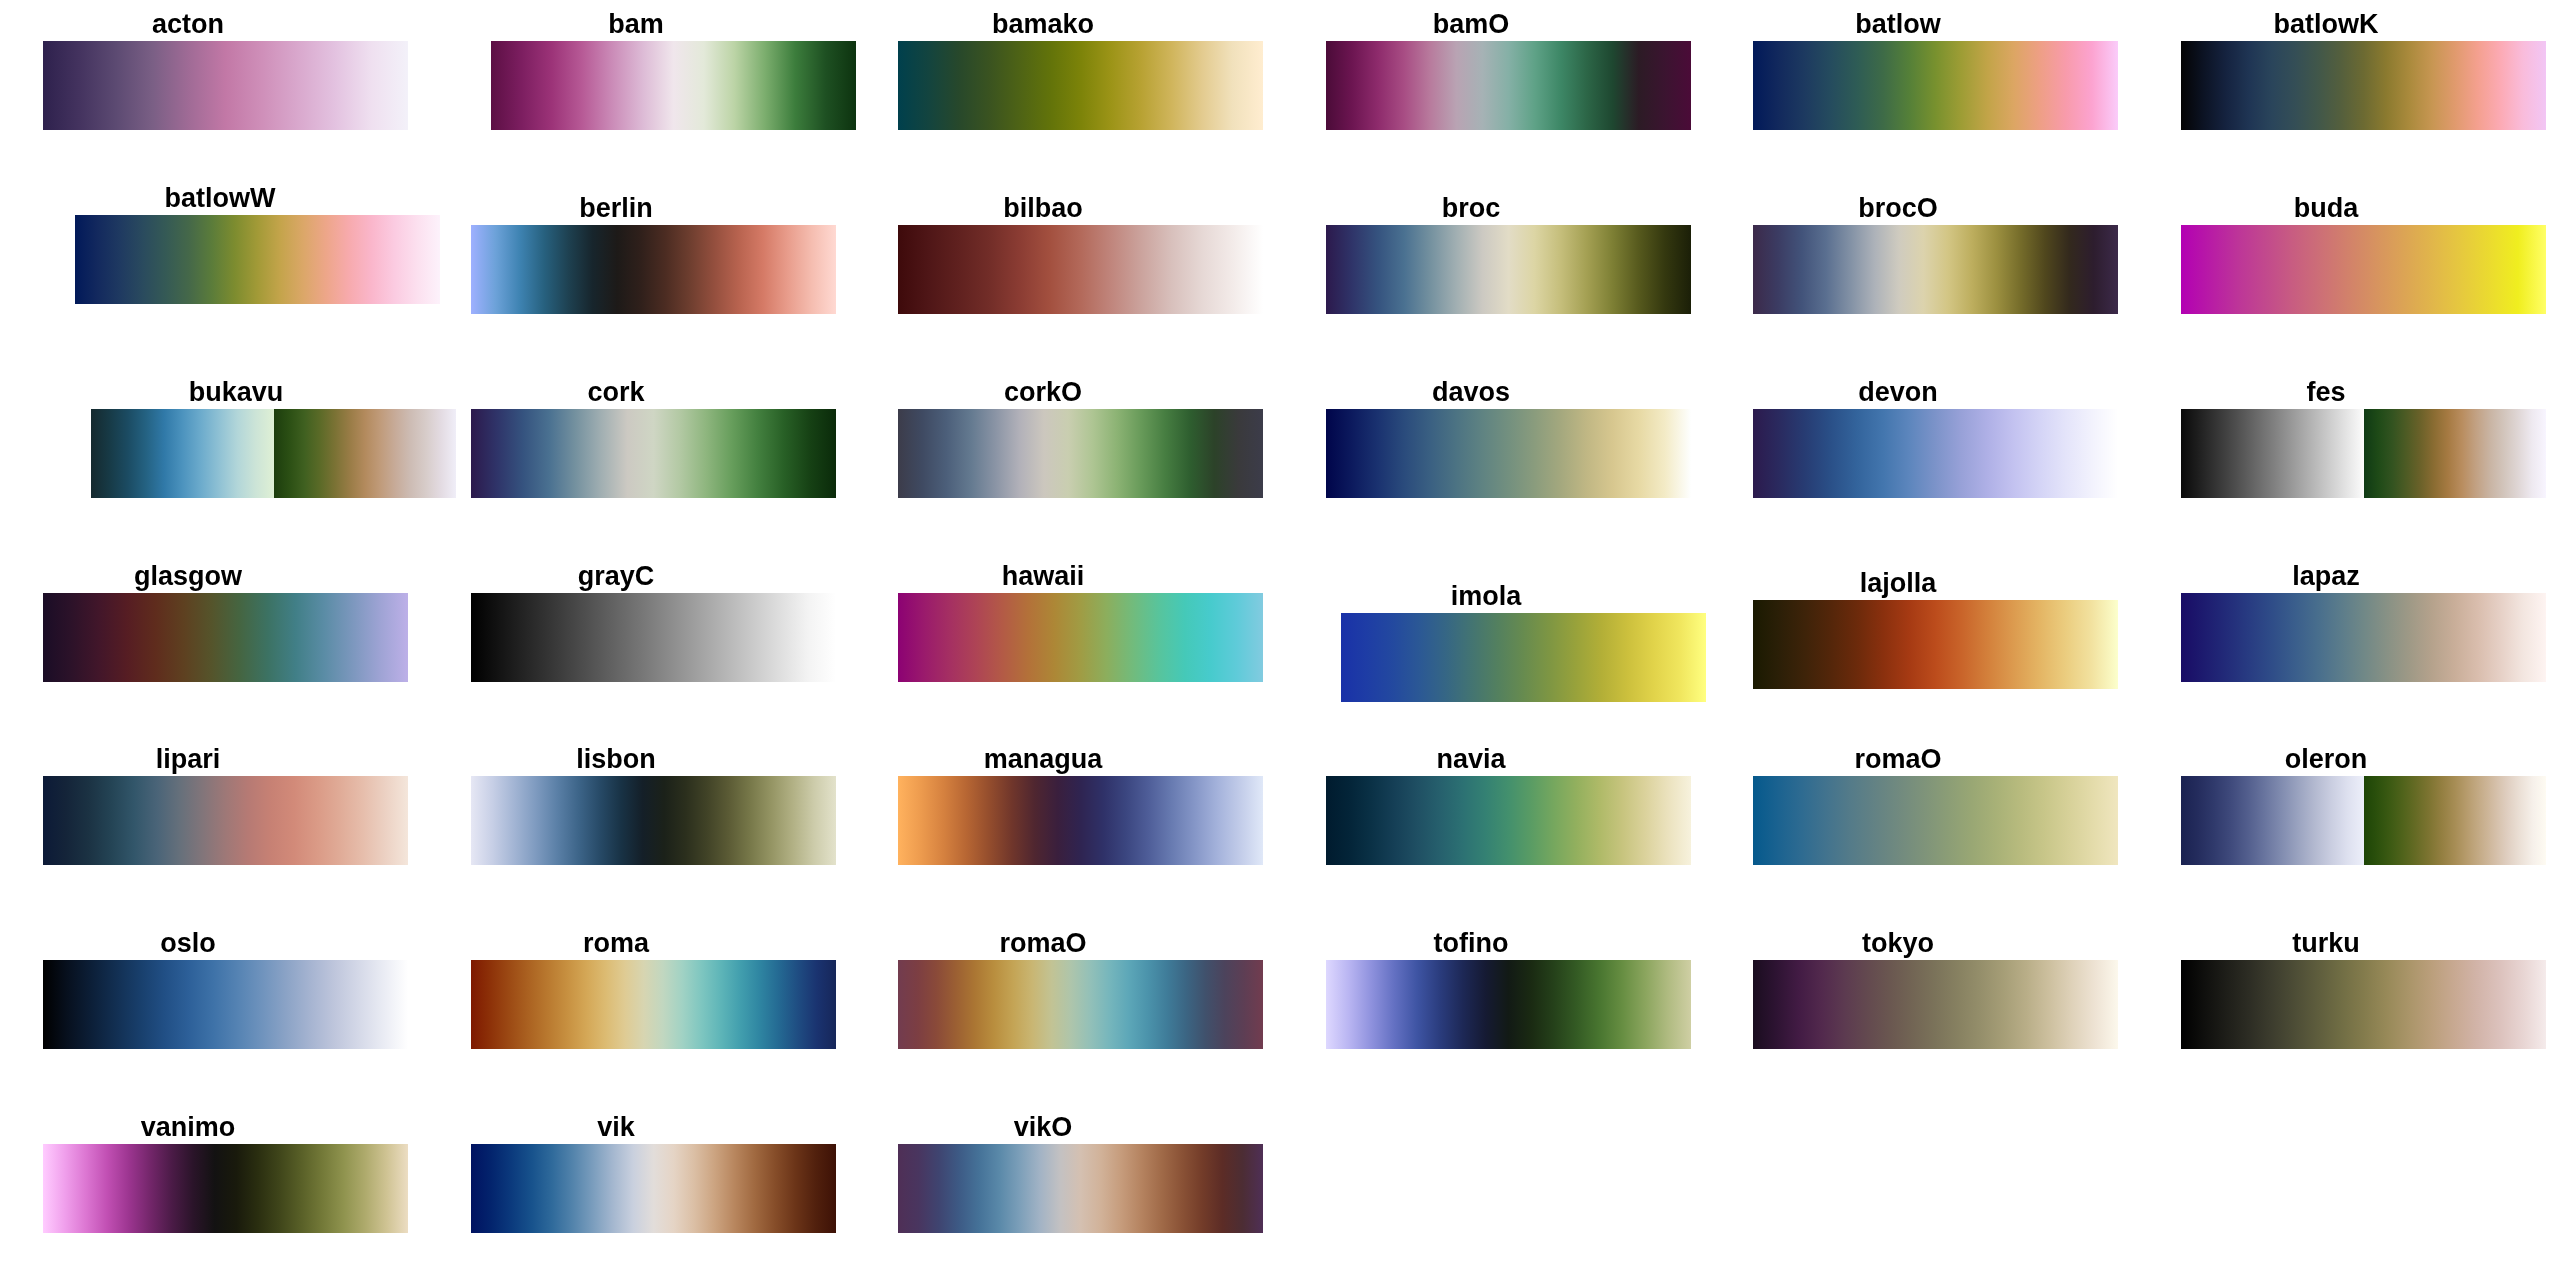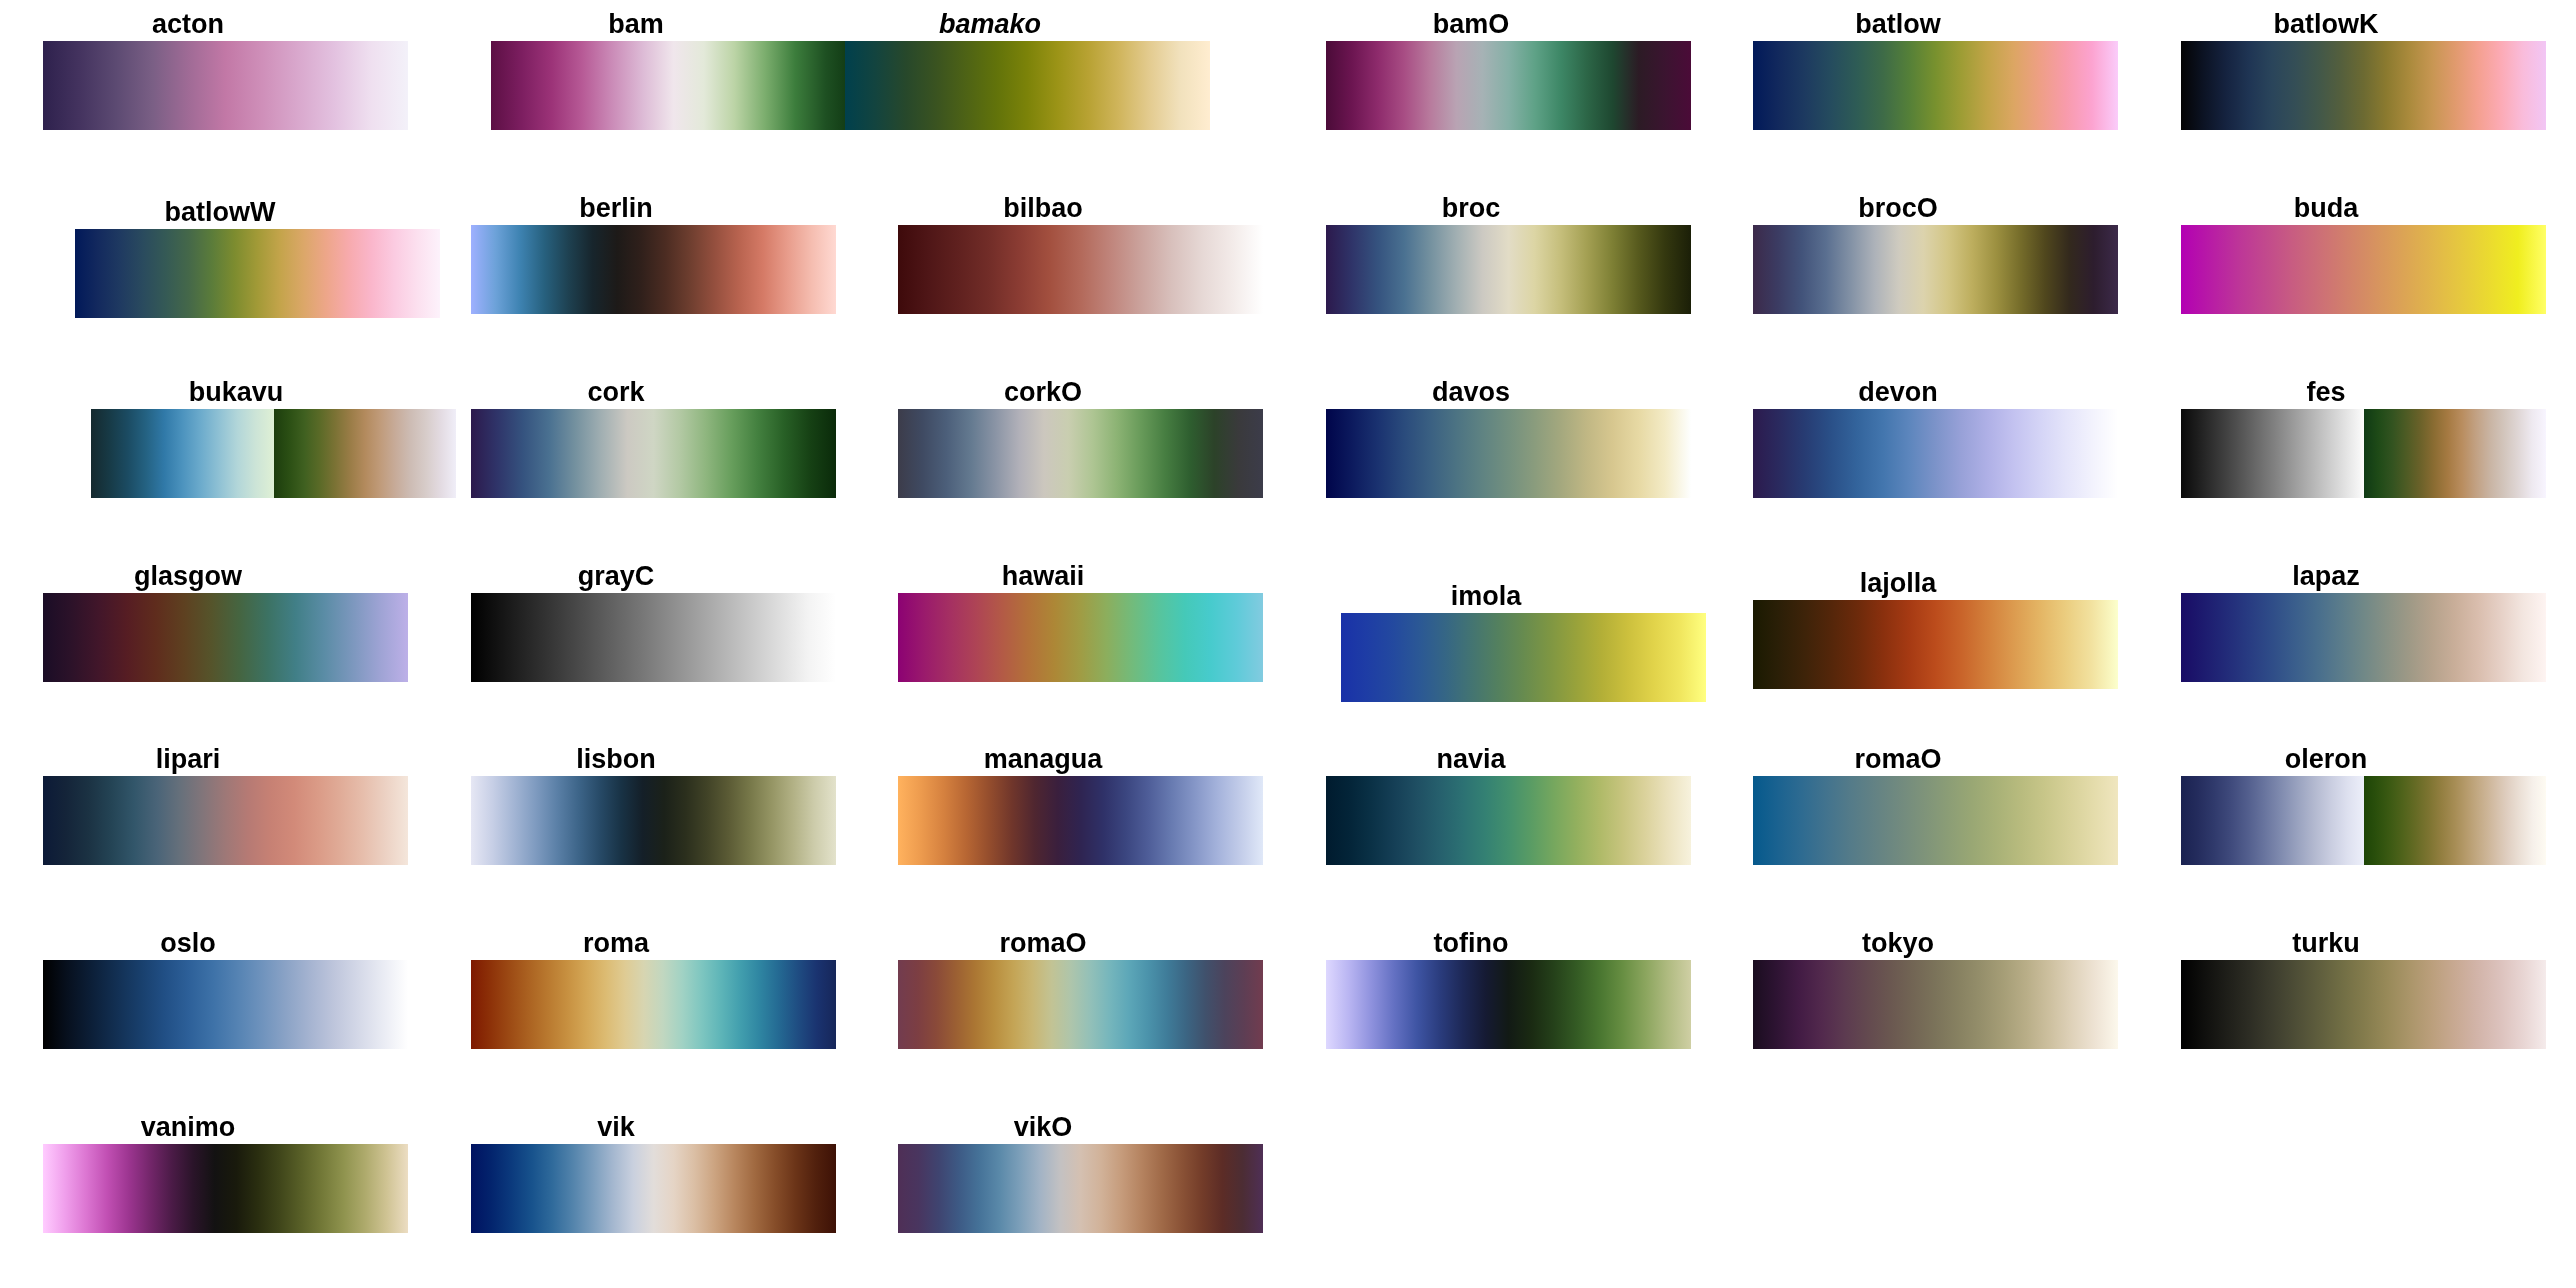--- a/index.html
+++ b/index.html
@@ -55,37 +55,37 @@
 
 <div id="gallery">
     <div class="cmap-cell" style="left: 43px; top: 10.3px;">
       <div class="cmap-title">acton</div>
       <div class="cmap-bar" style="background: linear-gradient(to right, rgb(46, 33, 77) 0%, rgb(68, 51, 95) 10%, rgb(92, 74, 114) 20%, rgb(122, 95, 133) 30%, rgb(160, 107, 150) 40%, rgb(194, 120, 166) 50%, rgb(207, 143, 185) 60%, rgb(217, 168, 205) 70%, rgb(227, 194, 224) 80%, rgb(239, 224, 240) 90%, rgb(243, 241, 249) 100%);"></div>
     </div>
     <div class="cmap-cell" style="left: 471px; top: 10.3px; padding-left: 20px;">
       <div class="cmap-title">bam</div>
       <div class="cmap-bar" style="background: linear-gradient(to right, rgb(92, 15, 68) 0%, rgb(124, 30, 96) 8.333%, rgb(156, 51, 120) 16.667%, rgb(183, 90, 150) 25%, rgb(203, 140, 184) 33.333%, rgb(221, 187, 214) 41.667%, rgb(240, 230, 236) 50%, rgb(227, 233, 217) 58.333%, rgb(188, 212, 166) 66.667%, rgb(124, 174, 110) 75%, rgb(60, 125, 60) 83.333%, rgb(30, 80, 34) 91.667%, rgb(13, 51, 15) 100%);"></div>
     </div>
-    <div class="cmap-cell" style="left: 845px; top: 10.3px; font-style: italic;">
+    <div class="cmap-cell" style="left: 898px; top: 10.3px;">
       <div class="cmap-title">bamako</div>
       <div class="cmap-bar" style="background: linear-gradient(to right, rgb(0, 64, 77) 0%, rgb(19, 68, 63) 8.333%, rgb(39, 72, 43) 16.667%, rgb(58, 83, 32) 25%, rgb(78, 99, 21) 33.333%, rgb(98, 115, 10) 41.667%, rgb(124, 131, 9) 50%, rgb(156, 148, 23) 58.333%, rgb(184, 162, 51) 66.667%, rgb(208, 181, 92) 75%, rgb(227, 203, 143) 83.333%, rgb(241, 225, 188) 91.667%, rgb(255, 237, 208) 100%);"></div>
     </div>
     <div class="cmap-cell" style="left: 1326px; top: 10.3px;">
       <div class="cmap-title">bamO</div>
       <div class="cmap-bar" style="background: linear-gradient(to right, rgb(75, 11, 56) 0%, rgb(108, 21, 81) 7.143%, rgb(142, 43, 108) 14.286%, rgb(168, 77, 132) 21.429%, rgb(184, 123, 157) 28.571%, rgb(185, 163, 179) 35.714%, rgb(166, 178, 181) 42.857%, rgb(133, 176, 166) 50%, rgb(95, 162, 135) 57.143%, rgb(61, 135, 102) 64.286%, rgb(44, 102, 71) 71.429%, rgb(30, 71, 48) 78.571%, rgb(44, 27, 37) 85.714%, rgb(59, 20, 48) 92.857%, rgb(75, 11, 56) 100%);"></div>
     </div>
     <div class="cmap-cell" style="left: 1753px; top: 10.3px;">
       <div class="cmap-title">batlow</div>
       <div class="cmap-bar" style="background: linear-gradient(to right, rgb(1, 25, 89) 0%, rgb(18, 41, 93) 7.143%, rgb(29, 58, 96) 14.286%, rgb(37, 76, 94) 21.429%, rgb(46, 92, 85) 28.571%, rgb(62, 107, 71) 35.714%, rgb(85, 128, 56) 42.857%, rgb(120, 145, 46) 50%, rgb(158, 157, 53) 57.143%, rgb(194, 164, 72) 64.286%, rgb(220, 166, 99) 71.429%, rgb(238, 159, 133) 78.571%, rgb(248, 155, 171) 85.714%, rgb(252, 163, 208) 92.857%, rgb(250, 204, 250) 100%);"></div>
     </div>
     <div class="cmap-cell" style="left: 2181px; top: 10.3px;">
       <div class="cmap-title">batlowK</div>
       <div class="cmap-bar" style="background: linear-gradient(to right, rgb(4, 4, 4) 0%, rgb(12, 19, 36) 6.25%, rgb(21, 35, 64) 12.5%, rgb(31, 53, 84) 18.75%, rgb(42, 69, 91) 25%, rgb(52, 78, 86) 31.25%, rgb(65, 87, 74) 37.5%, rgb(84, 95, 61) 43.75%, rgb(108, 106, 50) 50%, rgb(139, 122, 47) 56.25%, rgb(170, 138, 60) 62.5%, rgb(199, 150, 82) 68.75%, rgb(224, 154, 109) 75%, rgb(244, 160, 143) 81.25%, rgb(252, 170, 180) 87.5%, rgb(249, 188, 219) 93.75%, rgb(242, 198, 245) 100%);"></div>
     </div>
-    <div class="cmap-cell" style="left: 43px; top: 198px; padding-left: 32px;">
+    <div class="cmap-cell" style="left: 43px; top: 184px; padding-left: 32px;">
       <div class="cmap-title">batlowW</div>
       <div class="cmap-bar" style="background: linear-gradient(to right, rgb(1, 25, 89) 0%, rgb(19, 41, 94) 6.25%, rgb(31, 58, 97) 12.5%, rgb(42, 75, 94) 18.75%, rgb(53, 90, 85) 25%, rgb(69, 104, 73) 31.25%, rgb(91, 124, 58) 37.5%, rgb(125, 140, 47) 43.75%, rgb(162, 154, 55) 50%, rgb(196, 164, 75) 56.25%, rgb(219, 167, 104) 62.5%, rgb(237, 166, 137) 68.75%, rgb(247, 170, 173) 75%, rgb(250, 182, 203) 81.25%, rgb(251, 203, 225) 87.5%, rgb(252, 224, 239) 93.75%, rgb(253, 242, 251) 100%);"></div>
     </div>
     <div class="cmap-cell" style="left: 471px; top: 194px;">
       <div class="cmap-title">berlin</div>
       <div class="cmap-bar" style="background: linear-gradient(to right, rgb(158, 176, 255) 0%, rgb(109, 162, 217) 6.667%, rgb(62, 131, 178) 13.333%, rgb(39, 97, 127) 20%, rgb(30, 65, 81) 26.667%, rgb(23, 37, 44) 33.333%, rgb(29, 26, 24) 40%, rgb(48, 32, 27) 46.667%, rgb(76, 44, 34) 53.333%, rgb(110, 62, 47) 60%, rgb(148, 79, 62) 66.667%, rgb(184, 99, 79) 73.333%, rgb(213, 122, 102) 80%, rgb(232, 156, 139) 86.667%, rgb(245, 189, 176) 93.333%, rgb(255, 217, 210) 100%);"></div>
     </div>
     <div class="cmap-cell" style="left: 898px; top: 194px;">
       <div class="cmap-title">bilbao</div>
       <div class="cmap-bar" style="background: linear-gradient(to right, rgb(62, 10, 11) 0%, rgb(79, 22, 23) 8.333%, rgb(96, 33, 31) 16.667%, rgb(114, 45, 40) 25%, rgb(139, 60, 51) 33.333%, rgb(163, 80, 63) 41.667%, rgb(179, 105, 90) 50%, rgb(192, 133, 124) 58.333%, rgb(203, 163, 157) 66.667%, rgb(216, 192, 188) 75%, rgb(230, 216, 213) 83.333%, rgb(243, 235, 233) 91.667%, rgb(255, 255, 255) 100%);"></div>

